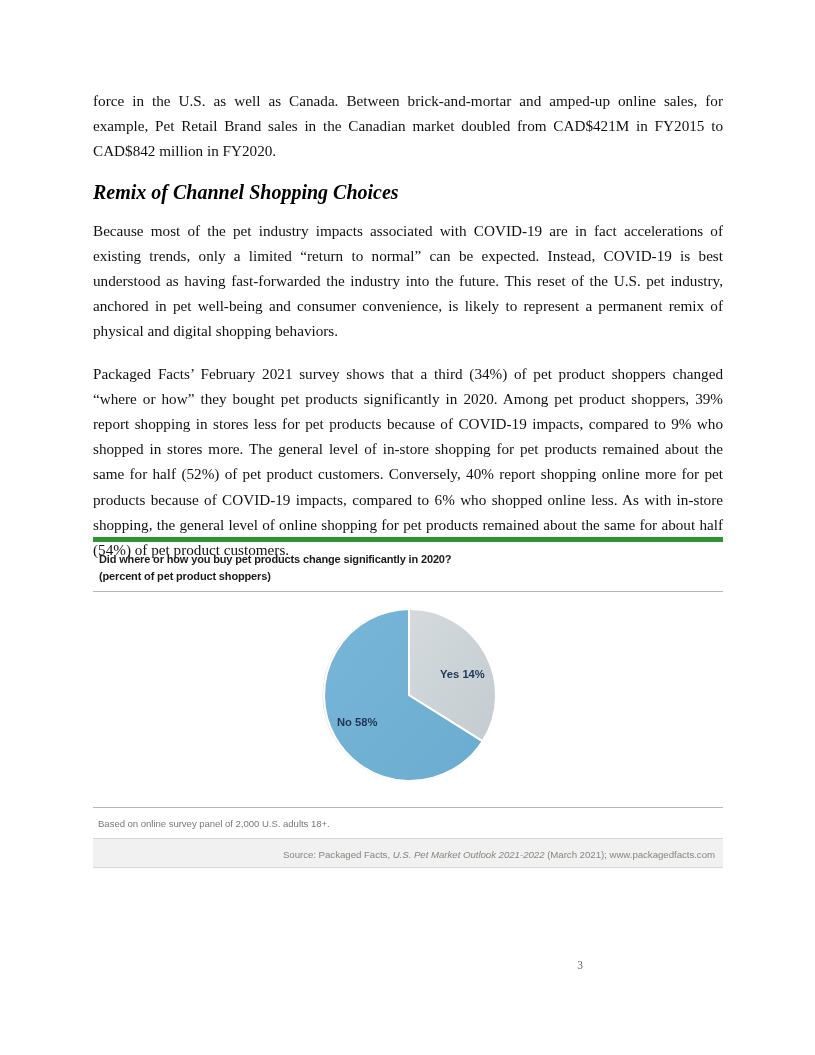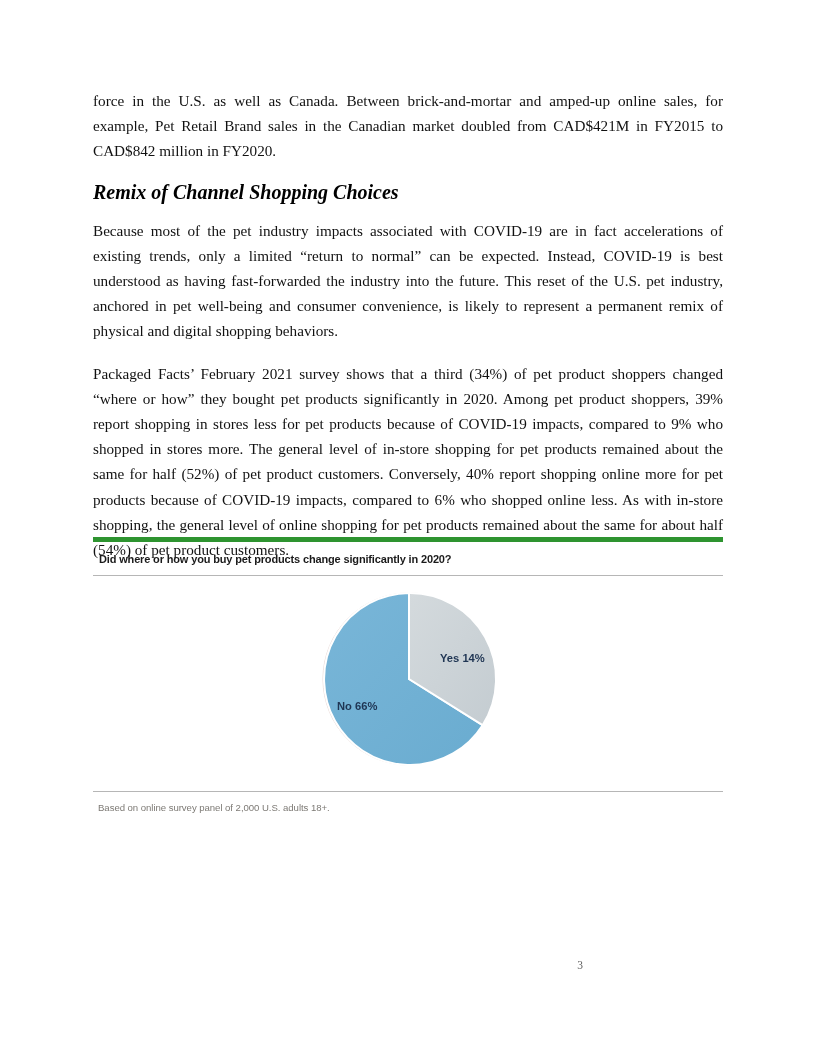--- a/index.html
+++ b/index.html
@@ -162,20 +162,21 @@
     <p class="body-text">Packaged Facts’ February 2021 survey shows that a third (34%) of pet product shoppers changed “where or how” they bought pet products significantly in 2020. Among pet product shoppers, 39% report shopping in stores less for pet products because of COVID-19 impacts, compared to 9% who shopped in stores more. The general level of in-store shopping for pet products remained about the same for half (52%) of pet product customers. Conversely, 40% report shopping online more for pet products because of COVID-19 impacts, compared to 6% who shopped online less. As with in-store shopping, the general level of online shopping for pet products remained about the same for about half (54%) of pet product customers.</p>
 
   </div>
 
   <div class="chart-block">
 
     <div class="chart-accent-bar"></div>
 
     <div class="chart-title-wrap">
       <div class="chart-title-line">Did where or how you buy pet products change significantly in 2020?</div>
+      <div class="chart-title-line">(percent of pet product shoppers)</div>
     </div>
 
     <div class="chart-canvas">
       <div class="pie-wrap">
         <svg class="pie-svg" width="178" height="178" viewBox="0 0 178 178">
           <defs>
             <linearGradient id="gradNo" x1="0" y1="0" x2="1" y2="1">
               <stop offset="0%" stop-color="#79b6d8"></stop>
               <stop offset="100%" stop-color="#6aacd0"></stop>
             </linearGradient>
@@ -184,26 +185,29 @@
               <stop offset="100%" stop-color="#c4ccd1"></stop>
             </linearGradient>
           </defs>
           <circle cx="89" cy="89" r="86" fill="#ffffff" stroke="#e9d9d6" stroke-width="1"></circle>
 
           <path d="M 89 89 L 162.6 135.2 A 86 86 0 1 1 89 3 Z" fill="url(#gradNo)" stroke="#ffffff" stroke-width="2"></path>
 
           <path d="M 89 89 L 89 3 A 86 86 0 0 1 162.6 135.2 Z" fill="url(#gradYes)" stroke="#ffffff" stroke-width="2"></path>
         </svg>
         <div class="slice-label yes">Yes 14%</div>
-        <div class="slice-label no">No 66%</div>
+        <div class="slice-label no">No 58%</div>
       </div>
     </div>
 
     <div class="chart-footnote-rule"></div>
 
     <div class="chart-footnote">Based on online survey panel of 2,000 U.S. adults 18+.</div>
 
+    <div class="chart-source-bar">
+      <span class="chart-source-text"><span>Source: Packaged Facts, </span><span class="ital">U.S. Pet Market Outlook 2021-2022</span><span> (March 2021); www.packagedfacts.com</span></span>
+    </div>
 
   </div>
 
   <div class="page-number">3</div>
 
 </div>
 
 </body></html>

